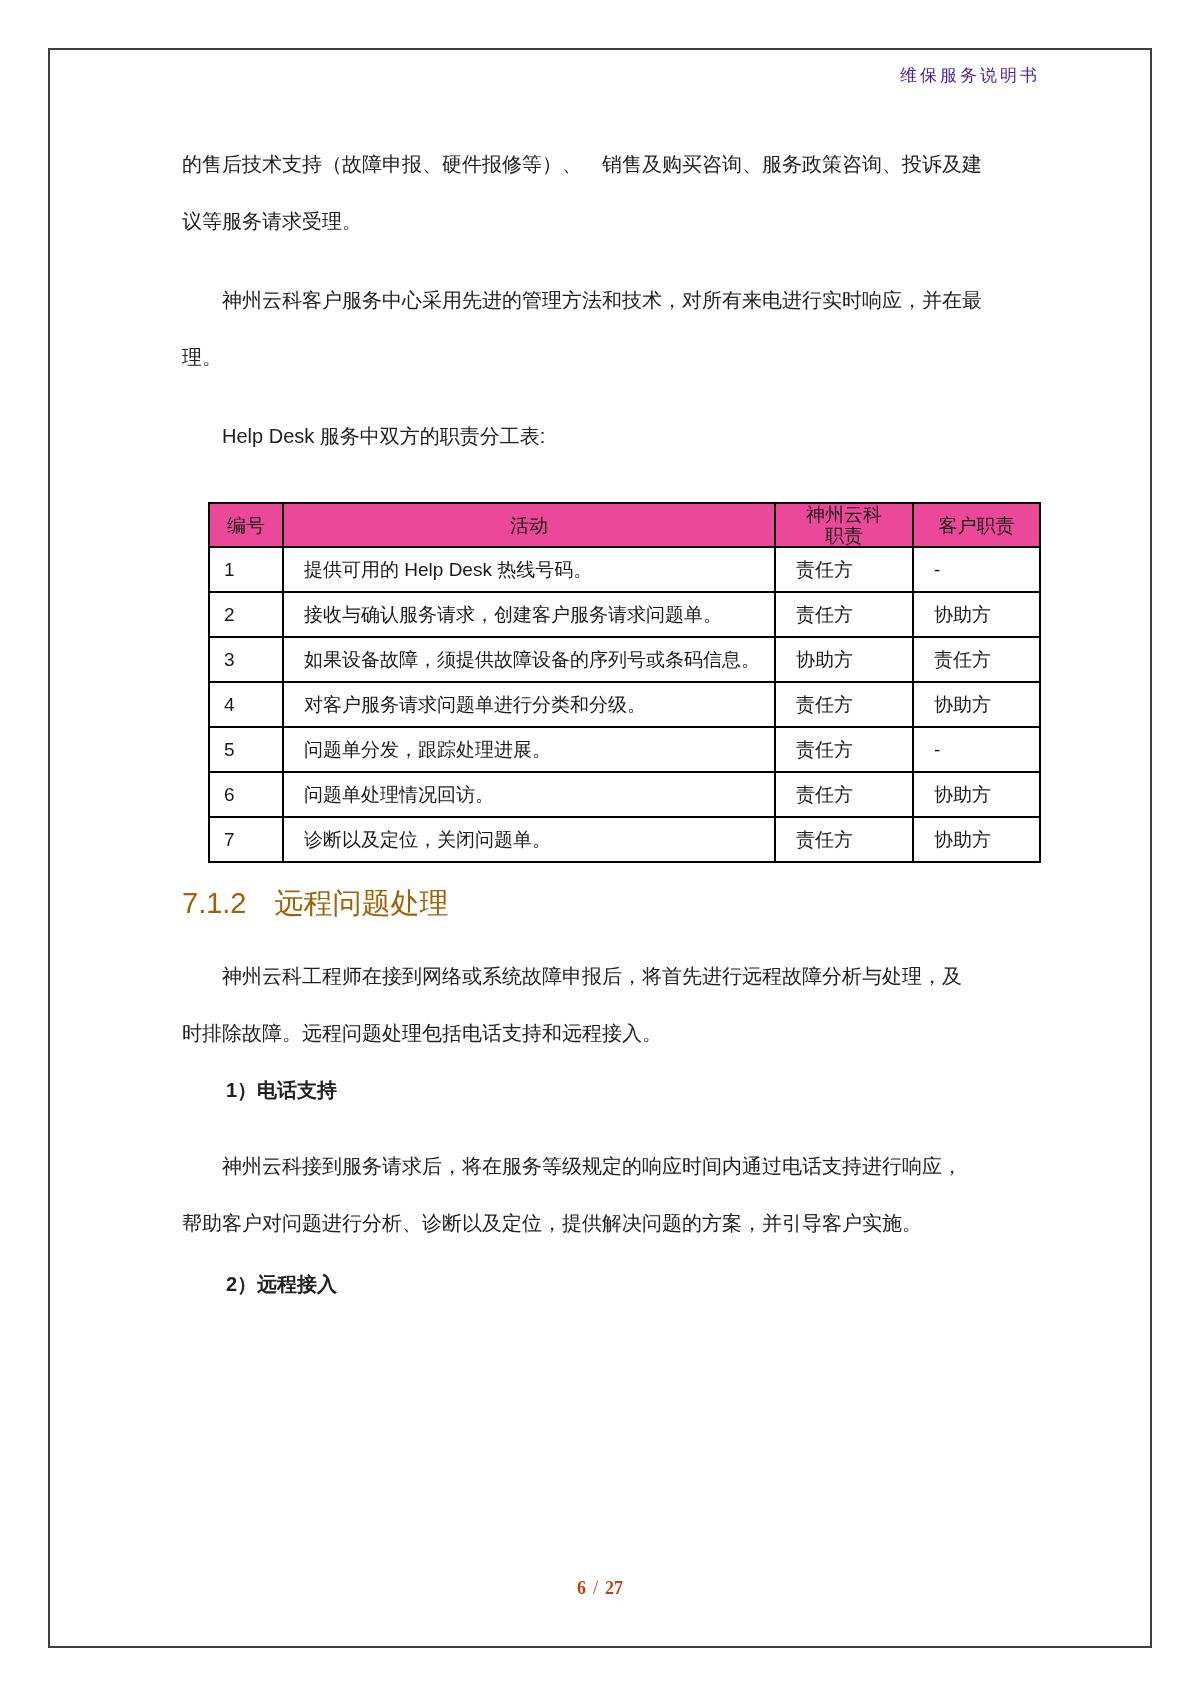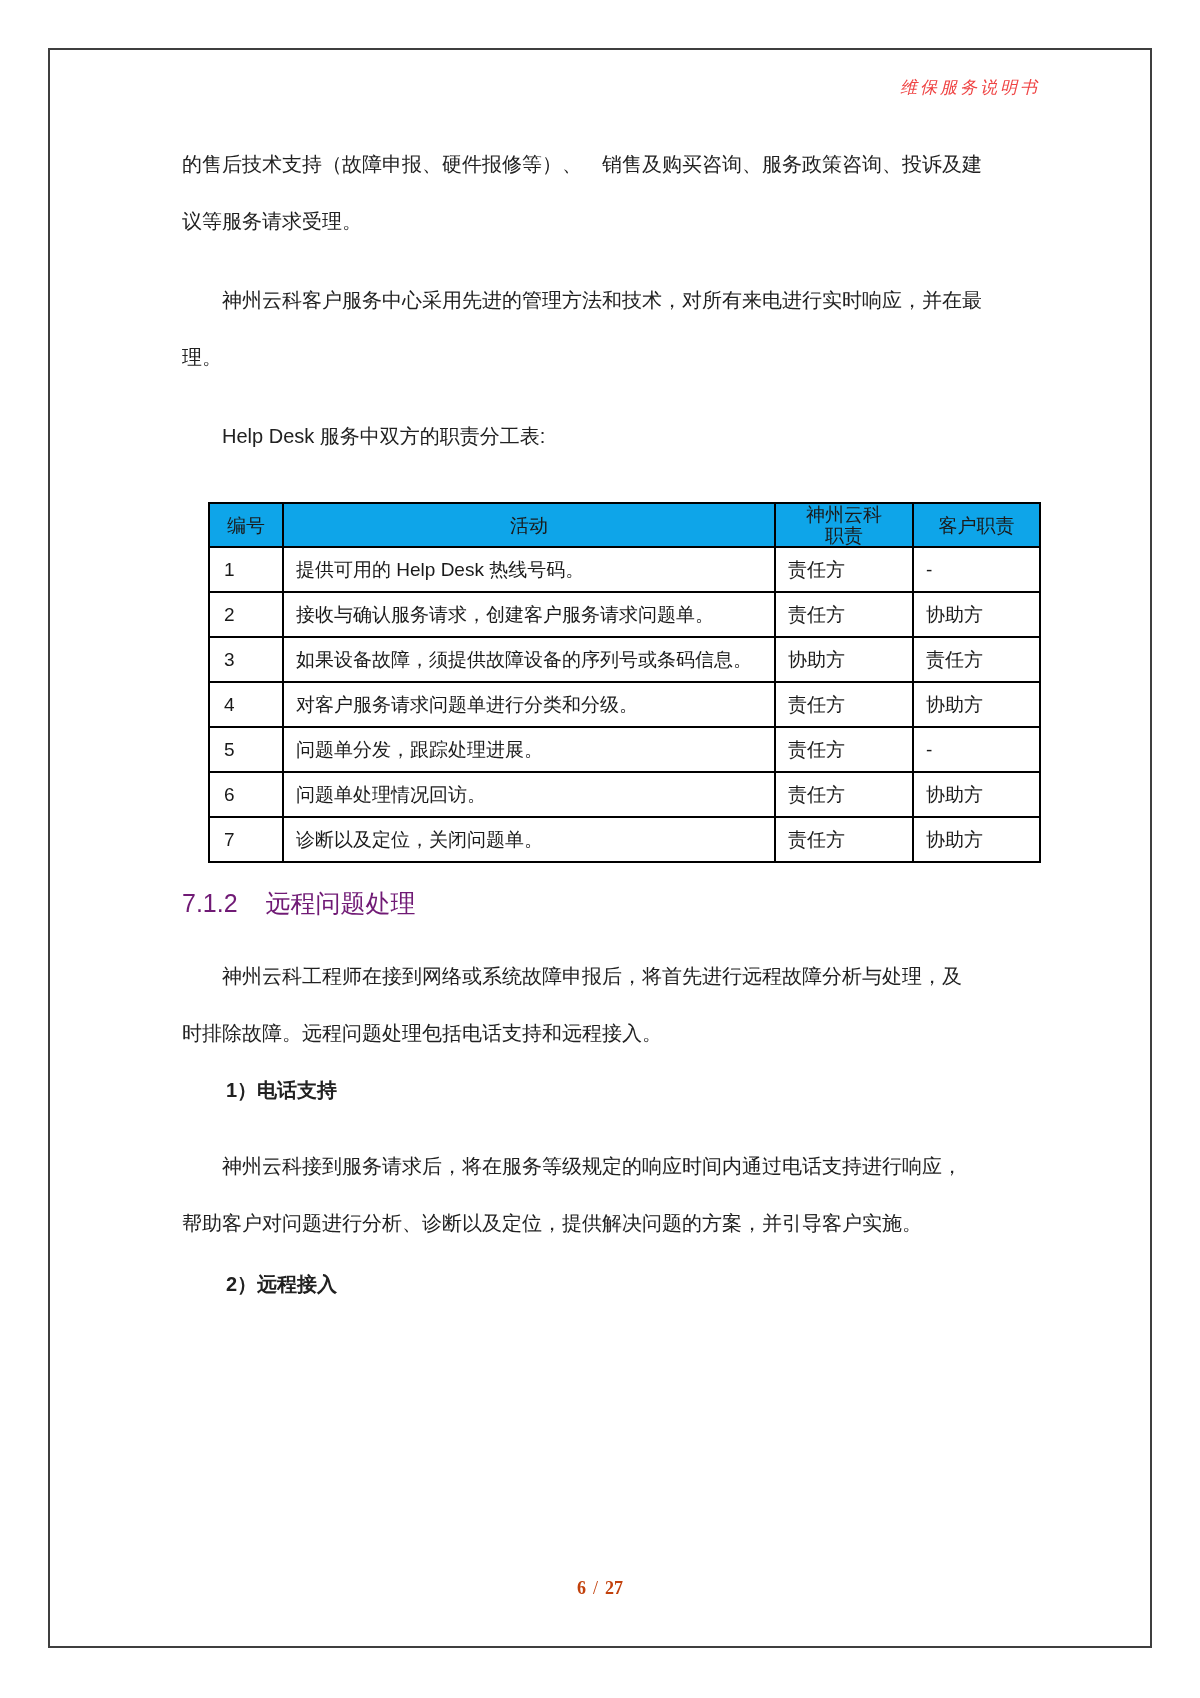--- a/index.html
+++ b/index.html
@@ -6,29 +6,29 @@
   html,body { background:#ffffff; }
   .page {
     position:relative; width:1200px; height:1698px; background:#ffffff;
     font-family:"Liberation Sans", sans-serif; color:#212121; overflow:hidden;
   }
   .border-frame {
     position:absolute; left:48px; top:48px; width:1104px; height:1600px;
     border:2px solid #3f3f3f;
   }
   .doc-header {
-    position:absolute; top:76px; right:160px;
-    font-family:"Liberation Serif", serif; font-size:17px; letter-spacing:3px; color:#ef4444;font-style:italic;
+    position:absolute; top:64px; right:160px;
+    font-family:"Liberation Serif", serif; font-size:17px; letter-spacing:3px; color:#4c1d95;
   }
   .content { position:absolute; left:182px; top:136px; width:872px; }
   .line { font-size:20px; line-height:57px; white-space:nowrap; }
   .ind { text-indent:40px; }
   .para-gap { margin-top:22px; }
   .section-heading {
-    margin-top:12px; font-size:25px; line-height:57px; color:#701a75; white-space:nowrap;
+    margin-top:12px; font-size:29px; line-height:57px; color:#a16207; white-space:nowrap;
   }
   .section-heading .sec-no { display:inline-block; }
   .section-heading .sec-title { display:inline-block; margin-left:28px; }
   .subhead { font-size:20px; line-height:57px; font-weight:bold; text-indent:44px; white-space:nowrap; }
   .m16 { margin-top:16px; }
   .m19 { margin-top:19px; }
   .m4  { margin-top:4px; }
   .m7  { margin-top:7px; }
   table.resp-table {
     border-collapse:collapse; table-layout:fixed;
@@ -36,24 +36,24 @@
   }
   .resp-table col.c-id       { width:74px; }
   .resp-table col.c-activity { width:492px; }
   .resp-table col.c-dck      { width:138px; }
   .resp-table col.c-cust     { width:127px; }
   .resp-table th, .resp-table td {
     border:2px solid #000000; font-size:19px; font-weight:normal;
     vertical-align:middle; color:#1a1a1a;
   }
   .resp-table thead th {
-    background:#0ea5e9; height:35px; text-align:center; line-height:21px;
+    background:#ec4899; height:35px; text-align:center; line-height:21px;
     white-space:pre-line;
   }
-  .resp-table tbody td { height:45px; text-align:left; padding-left:12px; background:#ffffff; }
+  .resp-table tbody td { height:45px; text-align:left; padding-left:20px; background:#ffffff; }
   .resp-table tbody td.id-cell { padding-left:14px; }
   .doc-footer {
     position:absolute; top:1578px; left:0; width:100%; text-align:center;
     font-family:"Liberation Serif", serif; font-size:18px; font-weight:bold; color:#c2410c;
   }
   .doc-footer .sep { font-weight:normal; padding:0 7px; }
 </style>
 </head>
 <body>
 

